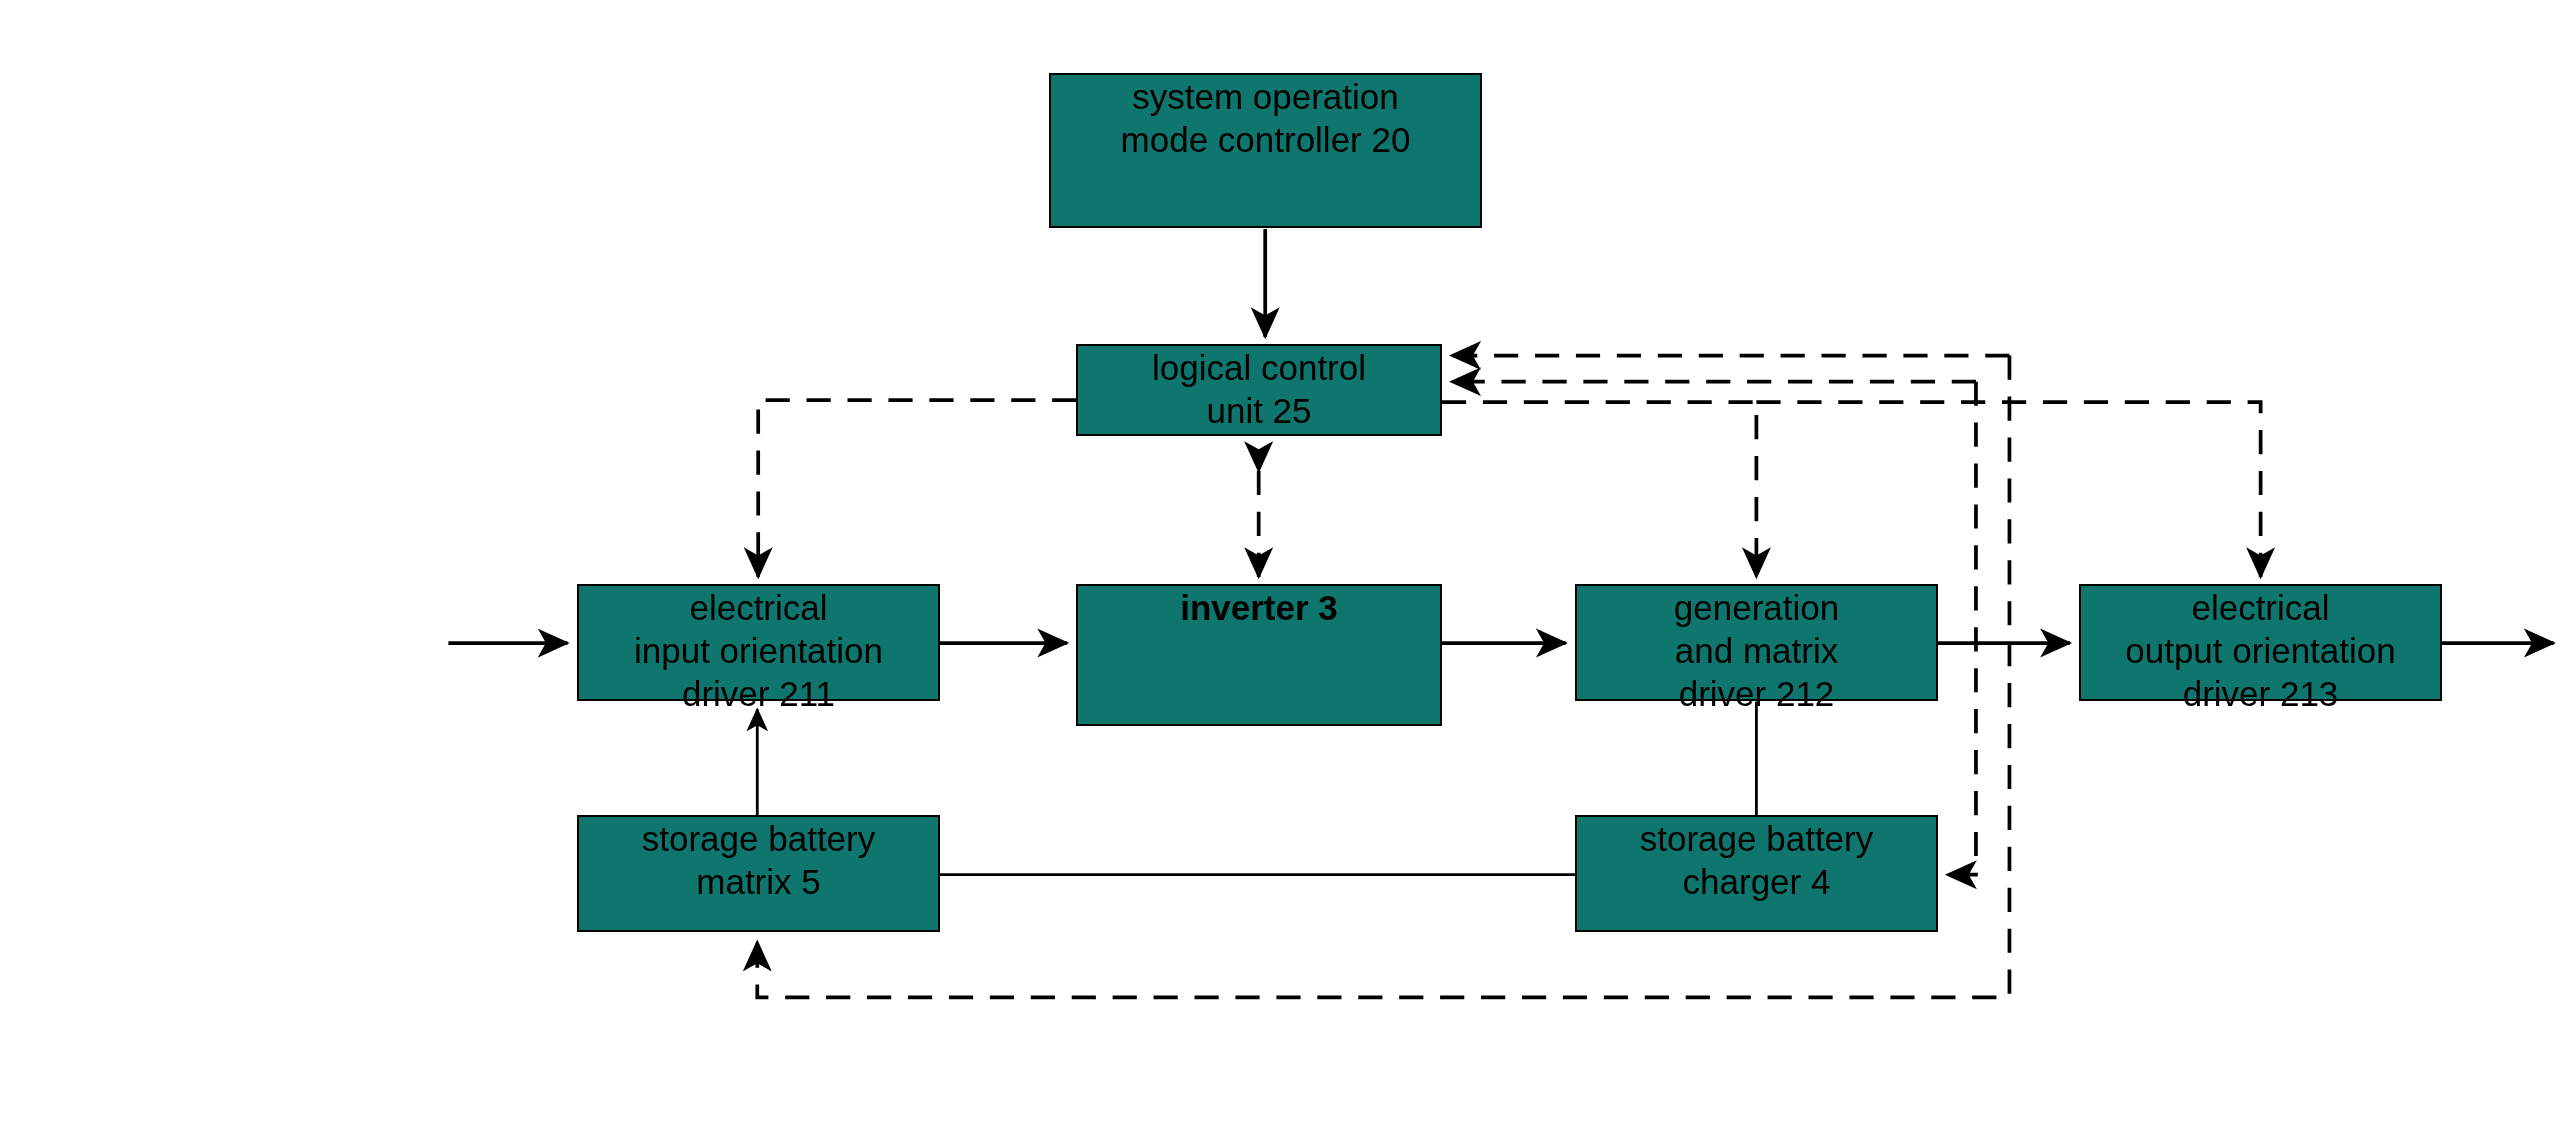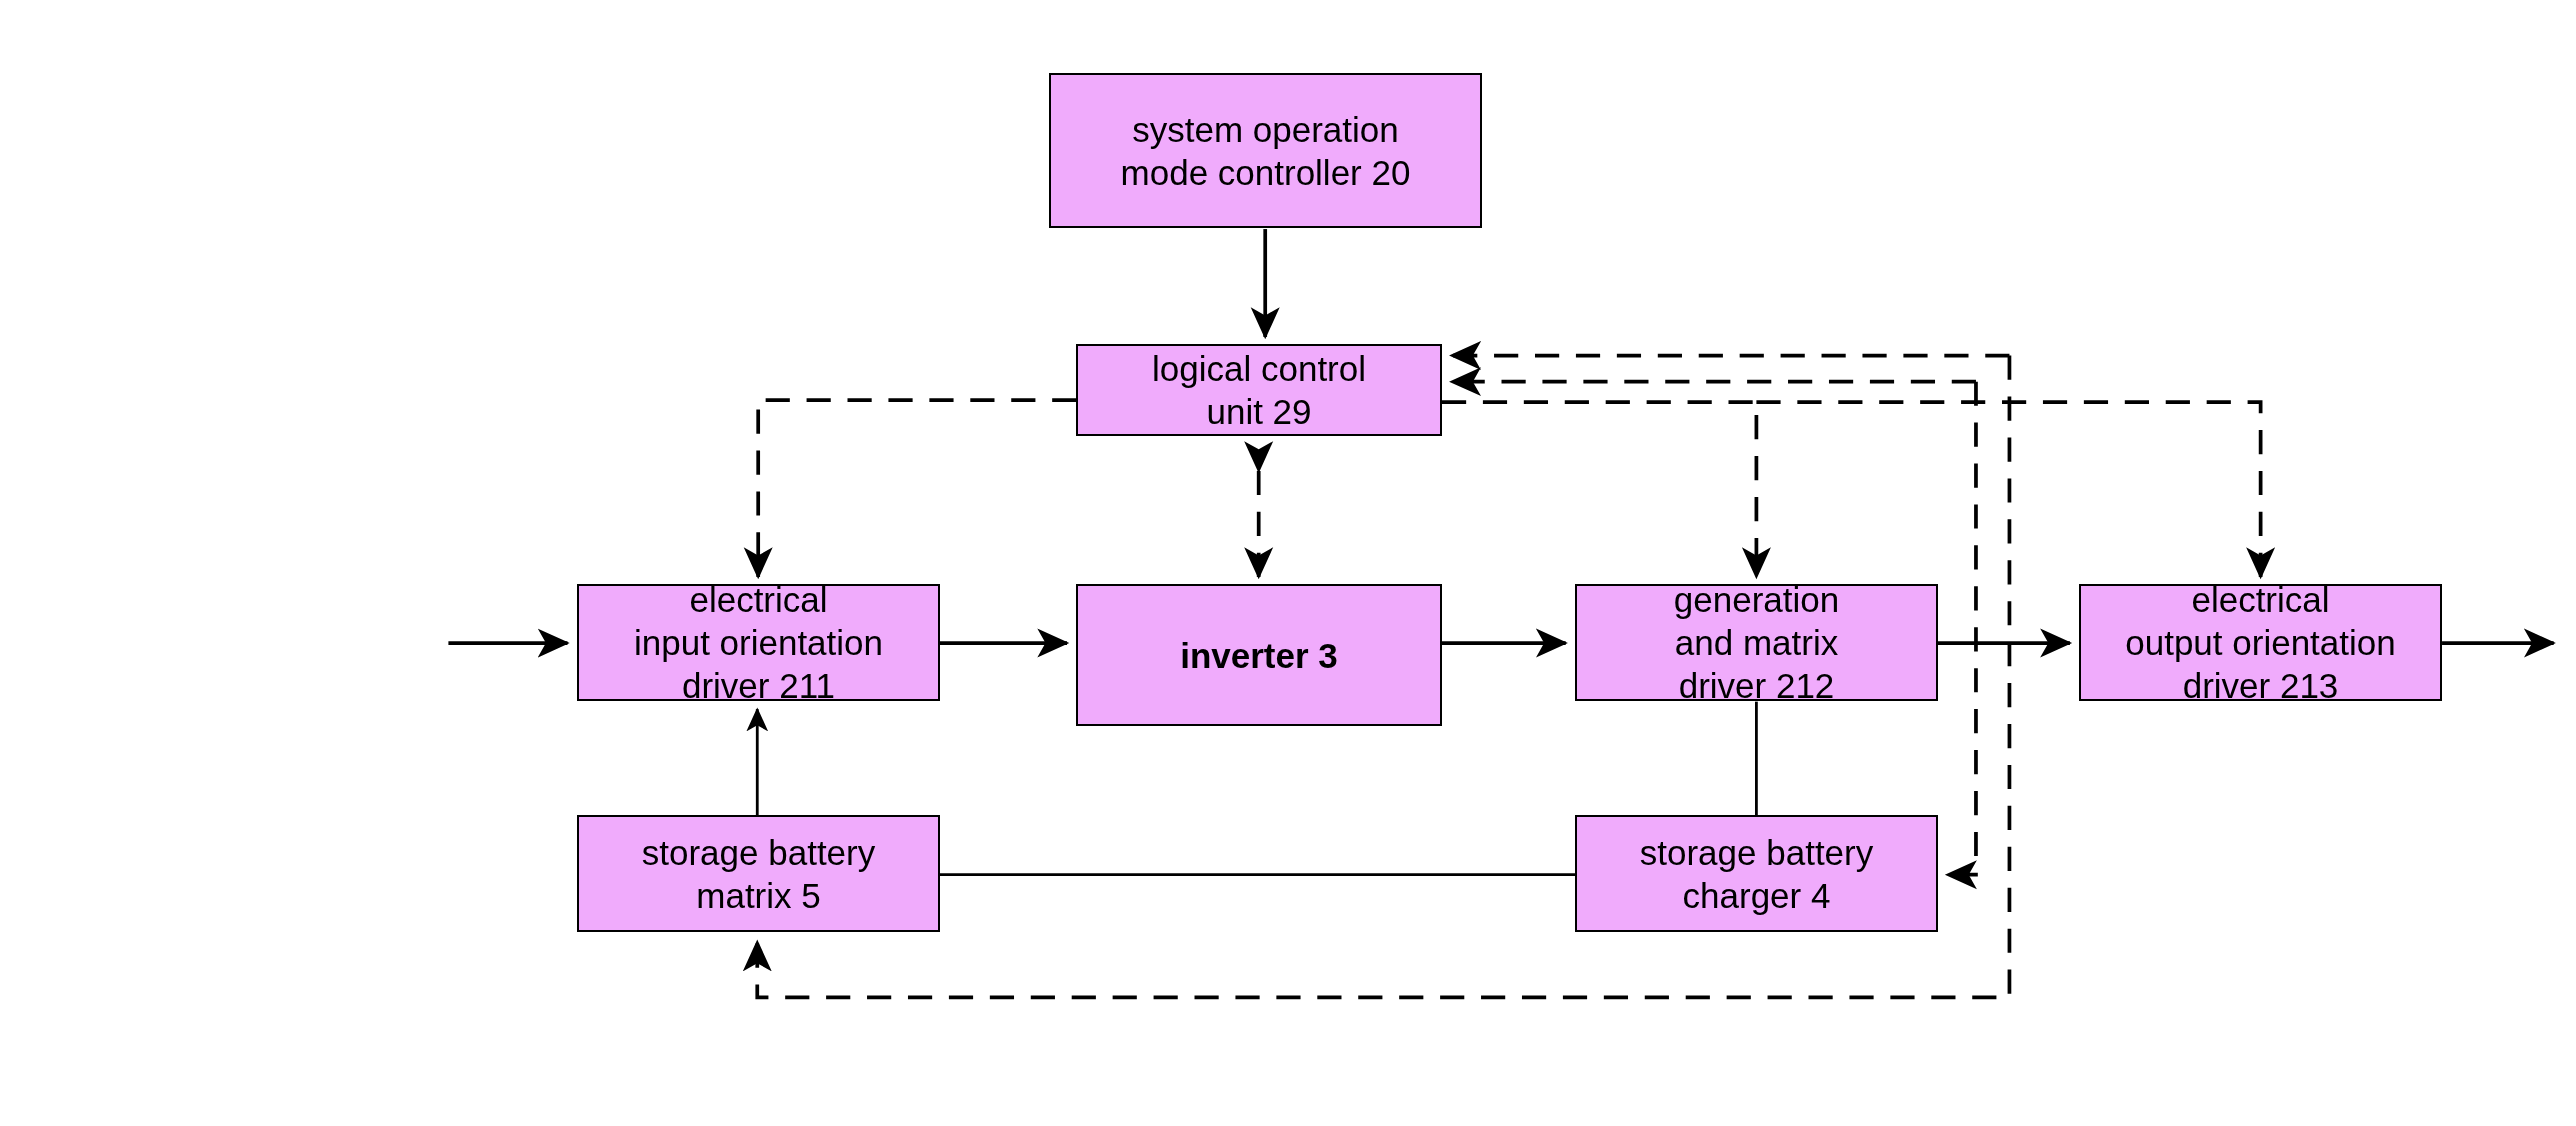--- a/index.html
+++ b/index.html
@@ -1,20 +1,20 @@
 <!DOCTYPE html>
 <html style="font-size:15px"><head>
 <meta charset="utf-8">
 <style>
   html,body{margin:0;padding:0;background:#fff;}
   body{width:2576px;height:1127px;font-family:"Liberation Sans",sans-serif;overflow:hidden;}
   #stage{position:relative;width:2576px;height:1127px;background:#fff;}
   svg#wires{position:absolute;left:0;top:0;width:2576px;height:1127px;}
-  .node{position:absolute;box-sizing:border-box;border:2.8px solid #000;background:#f0abfc;
-        display:flex;align-items:center;justify-content:center;}
+  .node{position:absolute;box-sizing:border-box;border:2.8px solid #000;background:#0f766e;
+        display:flex;justify-content:center;}
   .node .txt{font-size:35px;line-height:43px;color:#000;text-align:center;
              white-space:nowrap;}
   .node.overflow{overflow:visible;}
 </style>
 </head>
 <body>
 
 <div id="stage">
 
   <svg id="wires" viewBox="0 0 2769 1211" xmlns="http://www.w3.org/2000/svg">
@@ -68,21 +68,21 @@
   <div class="node" style="left:1049px;top:73px;width:433px;height:155px;">
     <div class="txt">
       <span>system operation</span><br>
       <span>mode controller 20</span>
     </div>
   </div>
 
   <div class="node" style="left:1076px;top:344px;width:366px;height:92px;">
     <div class="txt">
       <span>logical control</span><br>
-      <span>unit 29</span>
+      <span>unit 25</span>
     </div>
   </div>
 
 
   <div class="node overflow" style="left:577px;top:584px;width:363px;height:117px;">
     <div class="txt">
       <span>electrical</span><br>
       <span>input orientation</span><br>
       <span>driver 211</span>
     </div>

